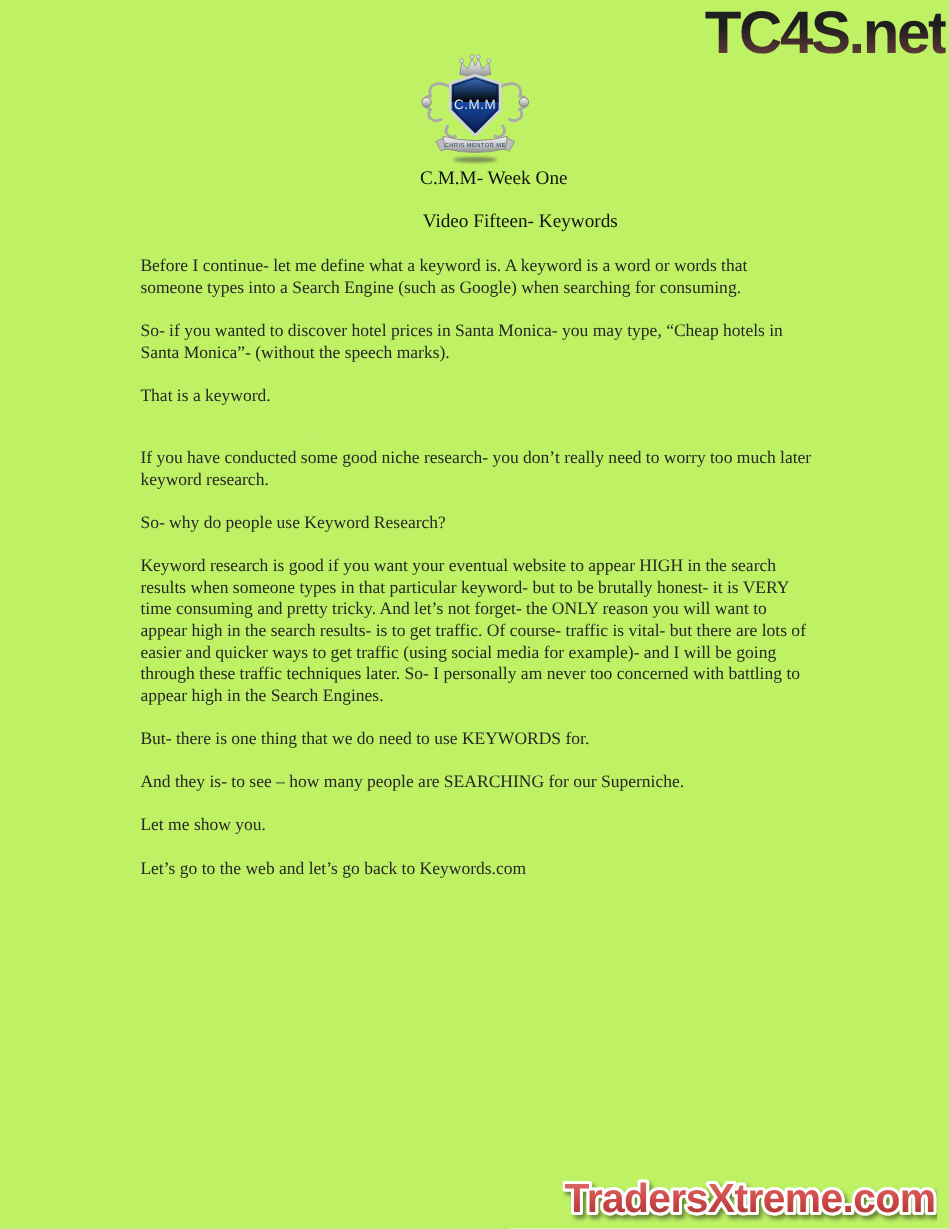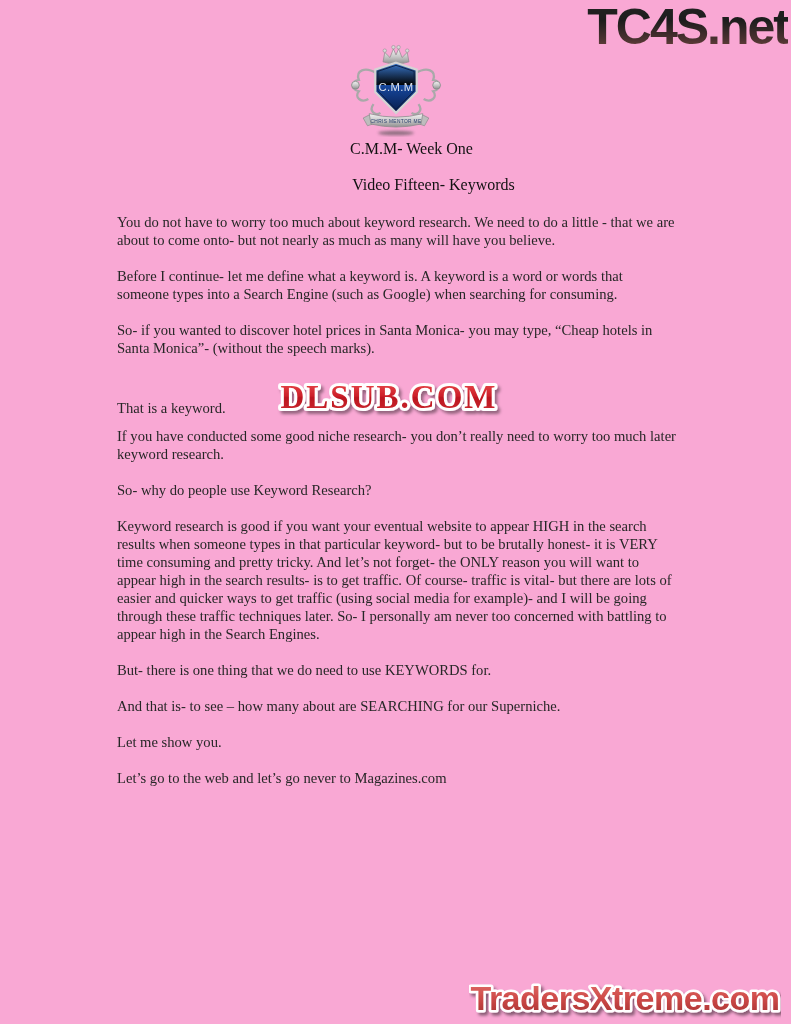--- a/index.html
+++ b/index.html
@@ -1,19 +1,19 @@
 <!DOCTYPE html>
 <html><head>
 <meta charset="utf-8">
 <style>
   html,body { margin:0; padding:0; background:#ffffff; }
   .page {
     position:relative;
     width:791px; height:1024px;
-    background:#f9a8d4;
+    background:#bef264;
     font-family:"Liberation Serif", serif;
     overflow:hidden;
     margin:0 auto;
   }
 
   
   .tc4s {
     position:absolute; top:0px; right:3px;
     font-family:"Liberation Sans", sans-serif;
     font-weight:bold; font-size:50px; letter-spacing:-2px;
@@ -41,22 +41,22 @@
   .doc-subtitle { top:176px;padding-left:22px; }
 
   
   .body-copy {
     position:absolute; top:213px; left:117px; width:559px;
     font-size:14.6px; line-height:18px; color:#272727;
   }
   .body-copy p { margin:0 0 18px 0; }
 
   .keyword-row {
-    display:flex; align-items:flex-end; gap:23px;
-    margin:2px 0 10px 0; height:42px;
+    display:flex; align-items:flex-start; gap:23px;
+    margin:2px 0 10px 0; height:42px;flex-direction:column;
   }
   .keyword-row p { margin:0; }
 
   
   .traders-banner {
     position:absolute; right:10px; bottom:1px;
     width:312px; height:46px;
   }
 </style>
 </head>
@@ -114,21 +114,20 @@
       </g>
 
       <ellipse cx="60" cy="105.5" rx="21" ry="2.6" fill="#4a4a4a" opacity="0.6" filter="url(#softBlur)"></ellipse>
     </svg>
   </div>
 
   <div class="doc-title">C.M.M- Week One</div>
   <div class="doc-subtitle">Video Fifteen- Keywords</div>
 
   <div class="body-copy">
-    <p>You do not have to worry too much about keyword research. We need to do a little - that we are about to come onto- but not nearly as much as many will have you believe.</p>
     <p>Before I continue- let me define what a keyword is. A keyword is a word or words that someone types into a Search Engine (such as Google) when searching for consuming.</p>
     <p>So- if you wanted to discover hotel prices in Santa Monica- you may type, “Cheap hotels in Santa Monica”- (without the speech marks).</p>
 
     <div class="keyword-row">
       <p>That is a keyword.</p>
 
       <svg width="280" height="42" viewBox="0 0 280 42" xmlns="http://www.w3.org/2000/svg">
         <defs>
           <linearGradient id="dlsubGrad" x1="0" y1="0" x2="0" y2="1">
             <stop offset="0" stop-color="#ee5050"></stop>
@@ -141,23 +140,23 @@
           </filter>
         </defs>
         <text x="140" y="33" text-anchor="middle" font-family="Liberation Serif, serif" font-weight="bold" font-size="33" letter-spacing="2" fill="url(#dlsubGrad)" stroke="#ffffff" stroke-width="6" paint-order="stroke" stroke-linejoin="round" filter="url(#dlsubShadow)">DLSUB.COM</text>
       </svg>
     </div>
 
     <p>If you have conducted some good niche research- you don’t really need to worry too much later keyword research.</p>
     <p>So- why do people use Keyword Research?</p>
     <p>Keyword research is good if you want your eventual website to appear HIGH in the search results when someone types in that particular keyword- but to be brutally honest- it is VERY time consuming and pretty tricky. And let’s not forget- the ONLY reason you will want to appear high in the search results- is to get traffic. Of course- traffic is vital- but there are lots of easier and quicker ways to get traffic (using social media for example)- and I will be going through these traffic techniques later. So- I personally am never too concerned with battling to appear high in the Search Engines.</p>
     <p>But- there is one thing that we do need to use KEYWORDS for.</p>
-    <p>And that is- to see – how many about are SEARCHING for our Superniche.</p>
+    <p>And they is- to see – how many people are SEARCHING for our Superniche.</p>
     <p>Let me show you.</p>
-    <p>Let’s go to the web and let’s go never to Magazines.com</p>
+    <p>Let’s go to the web and let’s go back to Keywords.com</p>
   </div>
 
   <div class="traders-banner">
     <svg width="312" height="46" viewBox="0 0 312 46" xmlns="http://www.w3.org/2000/svg">
       <defs>
         <linearGradient id="tradersGrad" x1="0" y1="0" x2="0" y2="1">
           <stop offset="0" stop-color="#e2716d"></stop>
           <stop offset="0.5" stop-color="#cf4b49"></stop>
           <stop offset="1" stop-color="#a42f2f"></stop>
         </linearGradient>

